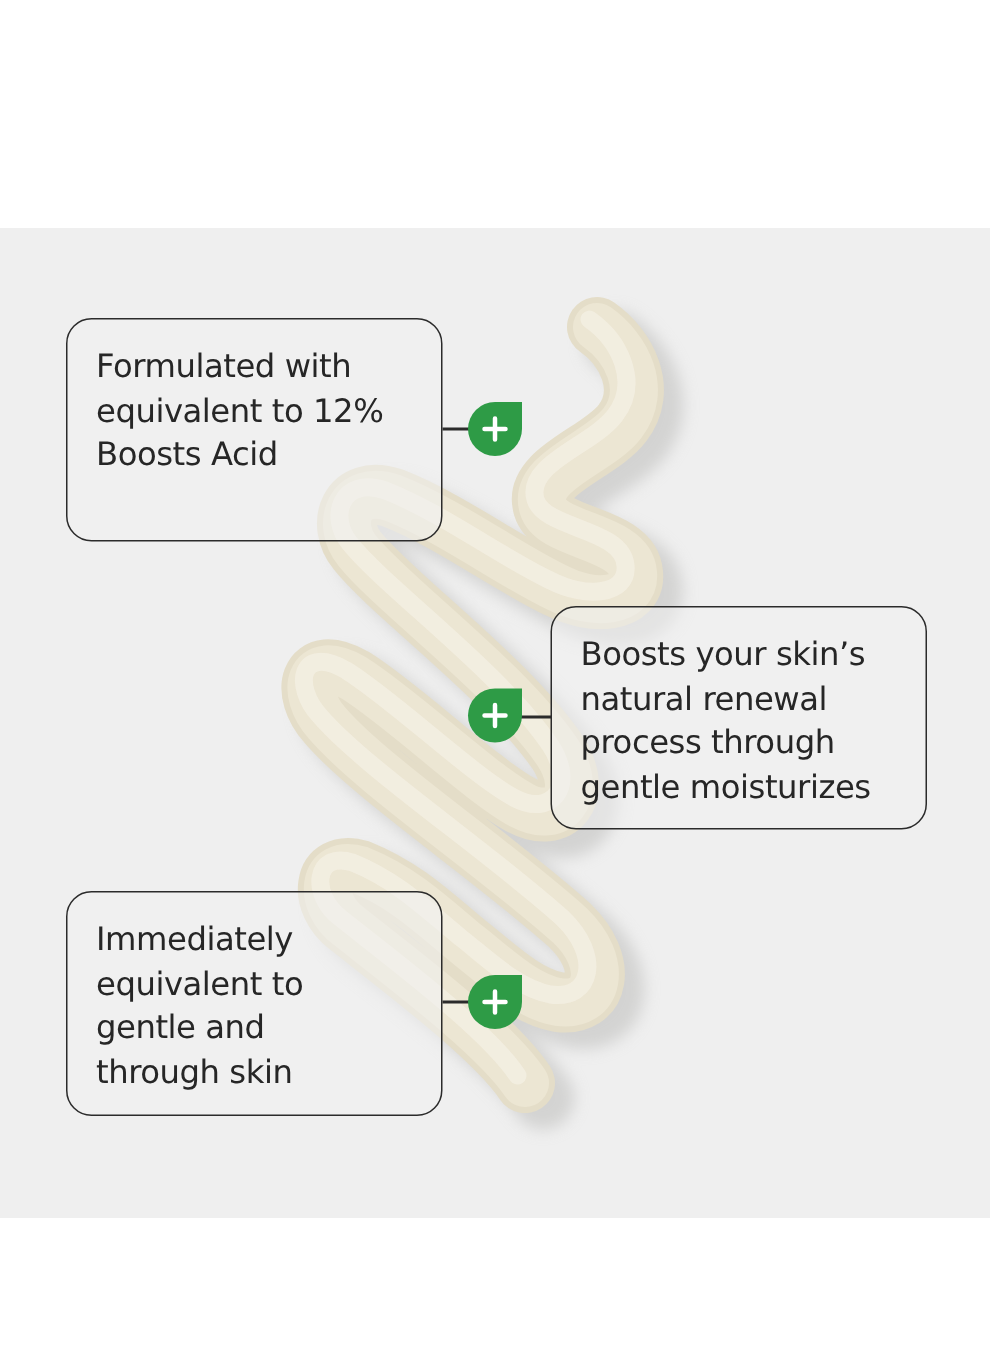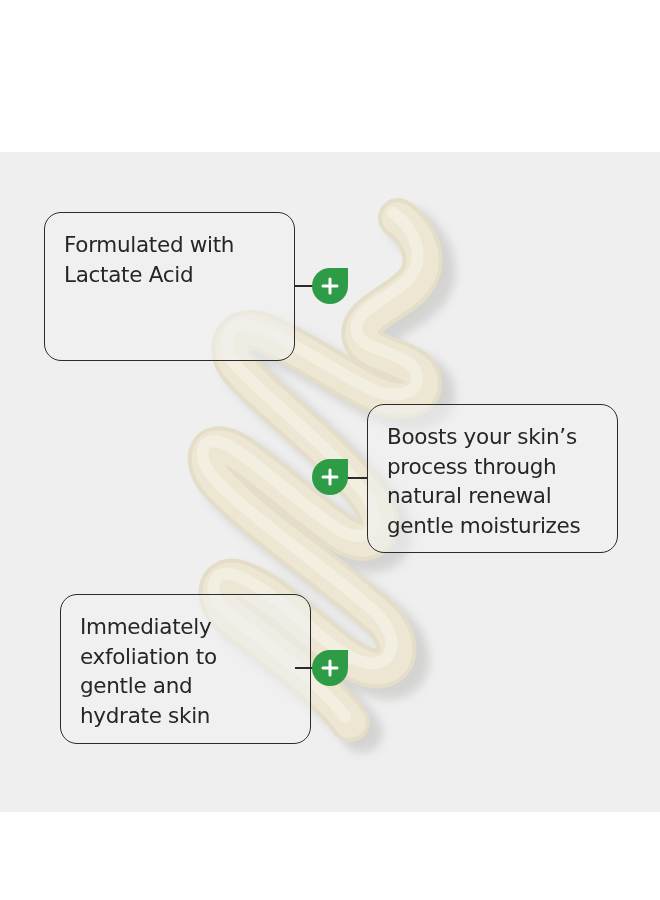--- a/index.html
+++ b/index.html
@@ -45,47 +45,48 @@
       <path d="M398 186 C 418 200, 432 228, 415 250 C 400 270, 355 282, 362 306 C 368 326, 420 325, 422 350 C 424 370, 395 372, 372 360 C 340 345, 300 315, 262 300 C 232 290, 224 318, 238 335 C 262 365, 338 420, 372 470 C 390 498, 372 518, 348 505 C 320 490, 268 440, 236 420 C 205 402, 200 430, 218 450 C 248 485, 330 540, 380 585 C 406 610, 400 640, 372 636 C 350 632, 330 612, 312 598 C 290 580, 270 560, 240 548 C 214 540, 212 570, 232 585 C 270 615, 330 660, 350 690" fill="none" stroke="#bdbdbb" stroke-width="42" stroke-linecap="round" stroke-linejoin="round"></path>
     </g>
 
     <path d="M398 186 C 418 200, 432 228, 415 250 C 400 270, 355 282, 362 306 C 368 326, 420 325, 422 350 C 424 370, 395 372, 372 360 C 340 345, 300 315, 262 300 C 232 290, 224 318, 238 335 C 262 365, 338 420, 372 470 C 390 498, 372 518, 348 505 C 320 490, 268 440, 236 420 C 205 402, 200 430, 218 450 C 248 485, 330 540, 380 585 C 406 610, 400 640, 372 636 C 350 632, 330 612, 312 598 C 290 580, 270 560, 240 548 C 214 540, 212 570, 232 585 C 270 615, 330 660, 350 690" fill="none" stroke="#e4ddc8" stroke-width="40" stroke-linecap="round" stroke-linejoin="round"></path>
     <path d="M398 186 C 418 200, 432 228, 415 250 C 400 270, 355 282, 362 306 C 368 326, 420 325, 422 350 C 424 370, 395 372, 372 360 C 340 345, 300 315, 262 300 C 232 290, 224 318, 238 335 C 262 365, 338 420, 372 470 C 390 498, 372 518, 348 505 C 320 490, 268 440, 236 420 C 205 402, 200 430, 218 450 C 248 485, 330 540, 380 585 C 406 610, 400 640, 372 636 C 350 632, 330 612, 312 598 C 290 580, 270 560, 240 548 C 214 540, 212 570, 232 585 C 270 615, 330 660, 350 690" fill="none" stroke="#ece6d3" stroke-width="32" stroke-linecap="round" stroke-linejoin="round"></path>
     <path d="M398 186 C 418 200, 432 228, 415 250 C 400 270, 355 282, 362 306 C 368 326, 420 325, 422 350 C 424 370, 395 372, 372 360 C 340 345, 300 315, 262 300 C 232 290, 224 318, 238 335 C 262 365, 338 420, 372 470 C 390 498, 372 518, 348 505 C 320 490, 268 440, 236 420 C 205 402, 200 430, 218 450 C 248 485, 330 540, 380 585 C 406 610, 400 640, 372 636 C 350 632, 330 612, 312 598 C 290 580, 270 560, 240 548 C 214 540, 212 570, 232 585 C 270 615, 330 660, 350 690" fill="none" stroke="#f5f1e5" stroke-width="12" stroke-linecap="round" stroke-linejoin="round" opacity="0.7" transform="translate(-5,-5)"></path>
   </svg>
 
   <div class="callout" style="left:44px; top:60px; width:251px; height:149px;">
     <span class="line">Formulated with</span>
-    <span class="line">Lactate Acid</span>
+    <span class="line">equivalent to 12%</span>
+    <span class="line">Boosts Acid</span>
   </div>
   <div class="connector" style="left:295px; top:133px; width:19px;"></div>
   <div class="badge" style="left:312px; top:116px; background:#2e9b46;">
     <svg width="18" height="18" viewBox="0 0 18 18">
         <path d="M9 2v14M2 9h14" stroke="#ffffff" stroke-width="3" stroke-linecap="round"></path>
       </svg>
   </div>
 
   <div class="callout" style="left:367px; top:252px; width:251px; height:149px;">
     <span class="line">Boosts your skin’s</span>
+    <span class="line">natural renewal</span>
     <span class="line">process through</span>
-    <span class="line">natural renewal</span>
     <span class="line">gentle moisturizes</span>
   </div>
   <div class="connector" style="left:347px; top:325px; width:21px;"></div>
   <div class="badge" style="left:312px; top:307px; background:#2e9b46;">
     <svg width="18" height="18" viewBox="0 0 18 18">
         <path d="M9 2v14M2 9h14" stroke="#ffffff" stroke-width="3" stroke-linecap="round"></path>
       </svg>
   </div>
 
-  <div class="callout" style="left:60px; top:442px; width:251px; height:150px;">
+  <div class="callout" style="left:44px; top:442px; width:251px; height:150px;">
     <span class="line">Immediately</span>
-    <span class="line">exfoliation to</span>
+    <span class="line">equivalent to</span>
     <span class="line">gentle and</span>
-    <span class="line">hydrate skin</span>
+    <span class="line">through skin</span>
   </div>
   <div class="connector" style="left:295px; top:515px; width:19px;"></div>
   <div class="badge" style="left:312px; top:498px; background:#2e9b46;">
     <svg width="18" height="18" viewBox="0 0 18 18">
         <path d="M9 2v14M2 9h14" stroke="#ffffff" stroke-width="3" stroke-linecap="round"></path>
       </svg>
   </div>
 
 </div>
 

